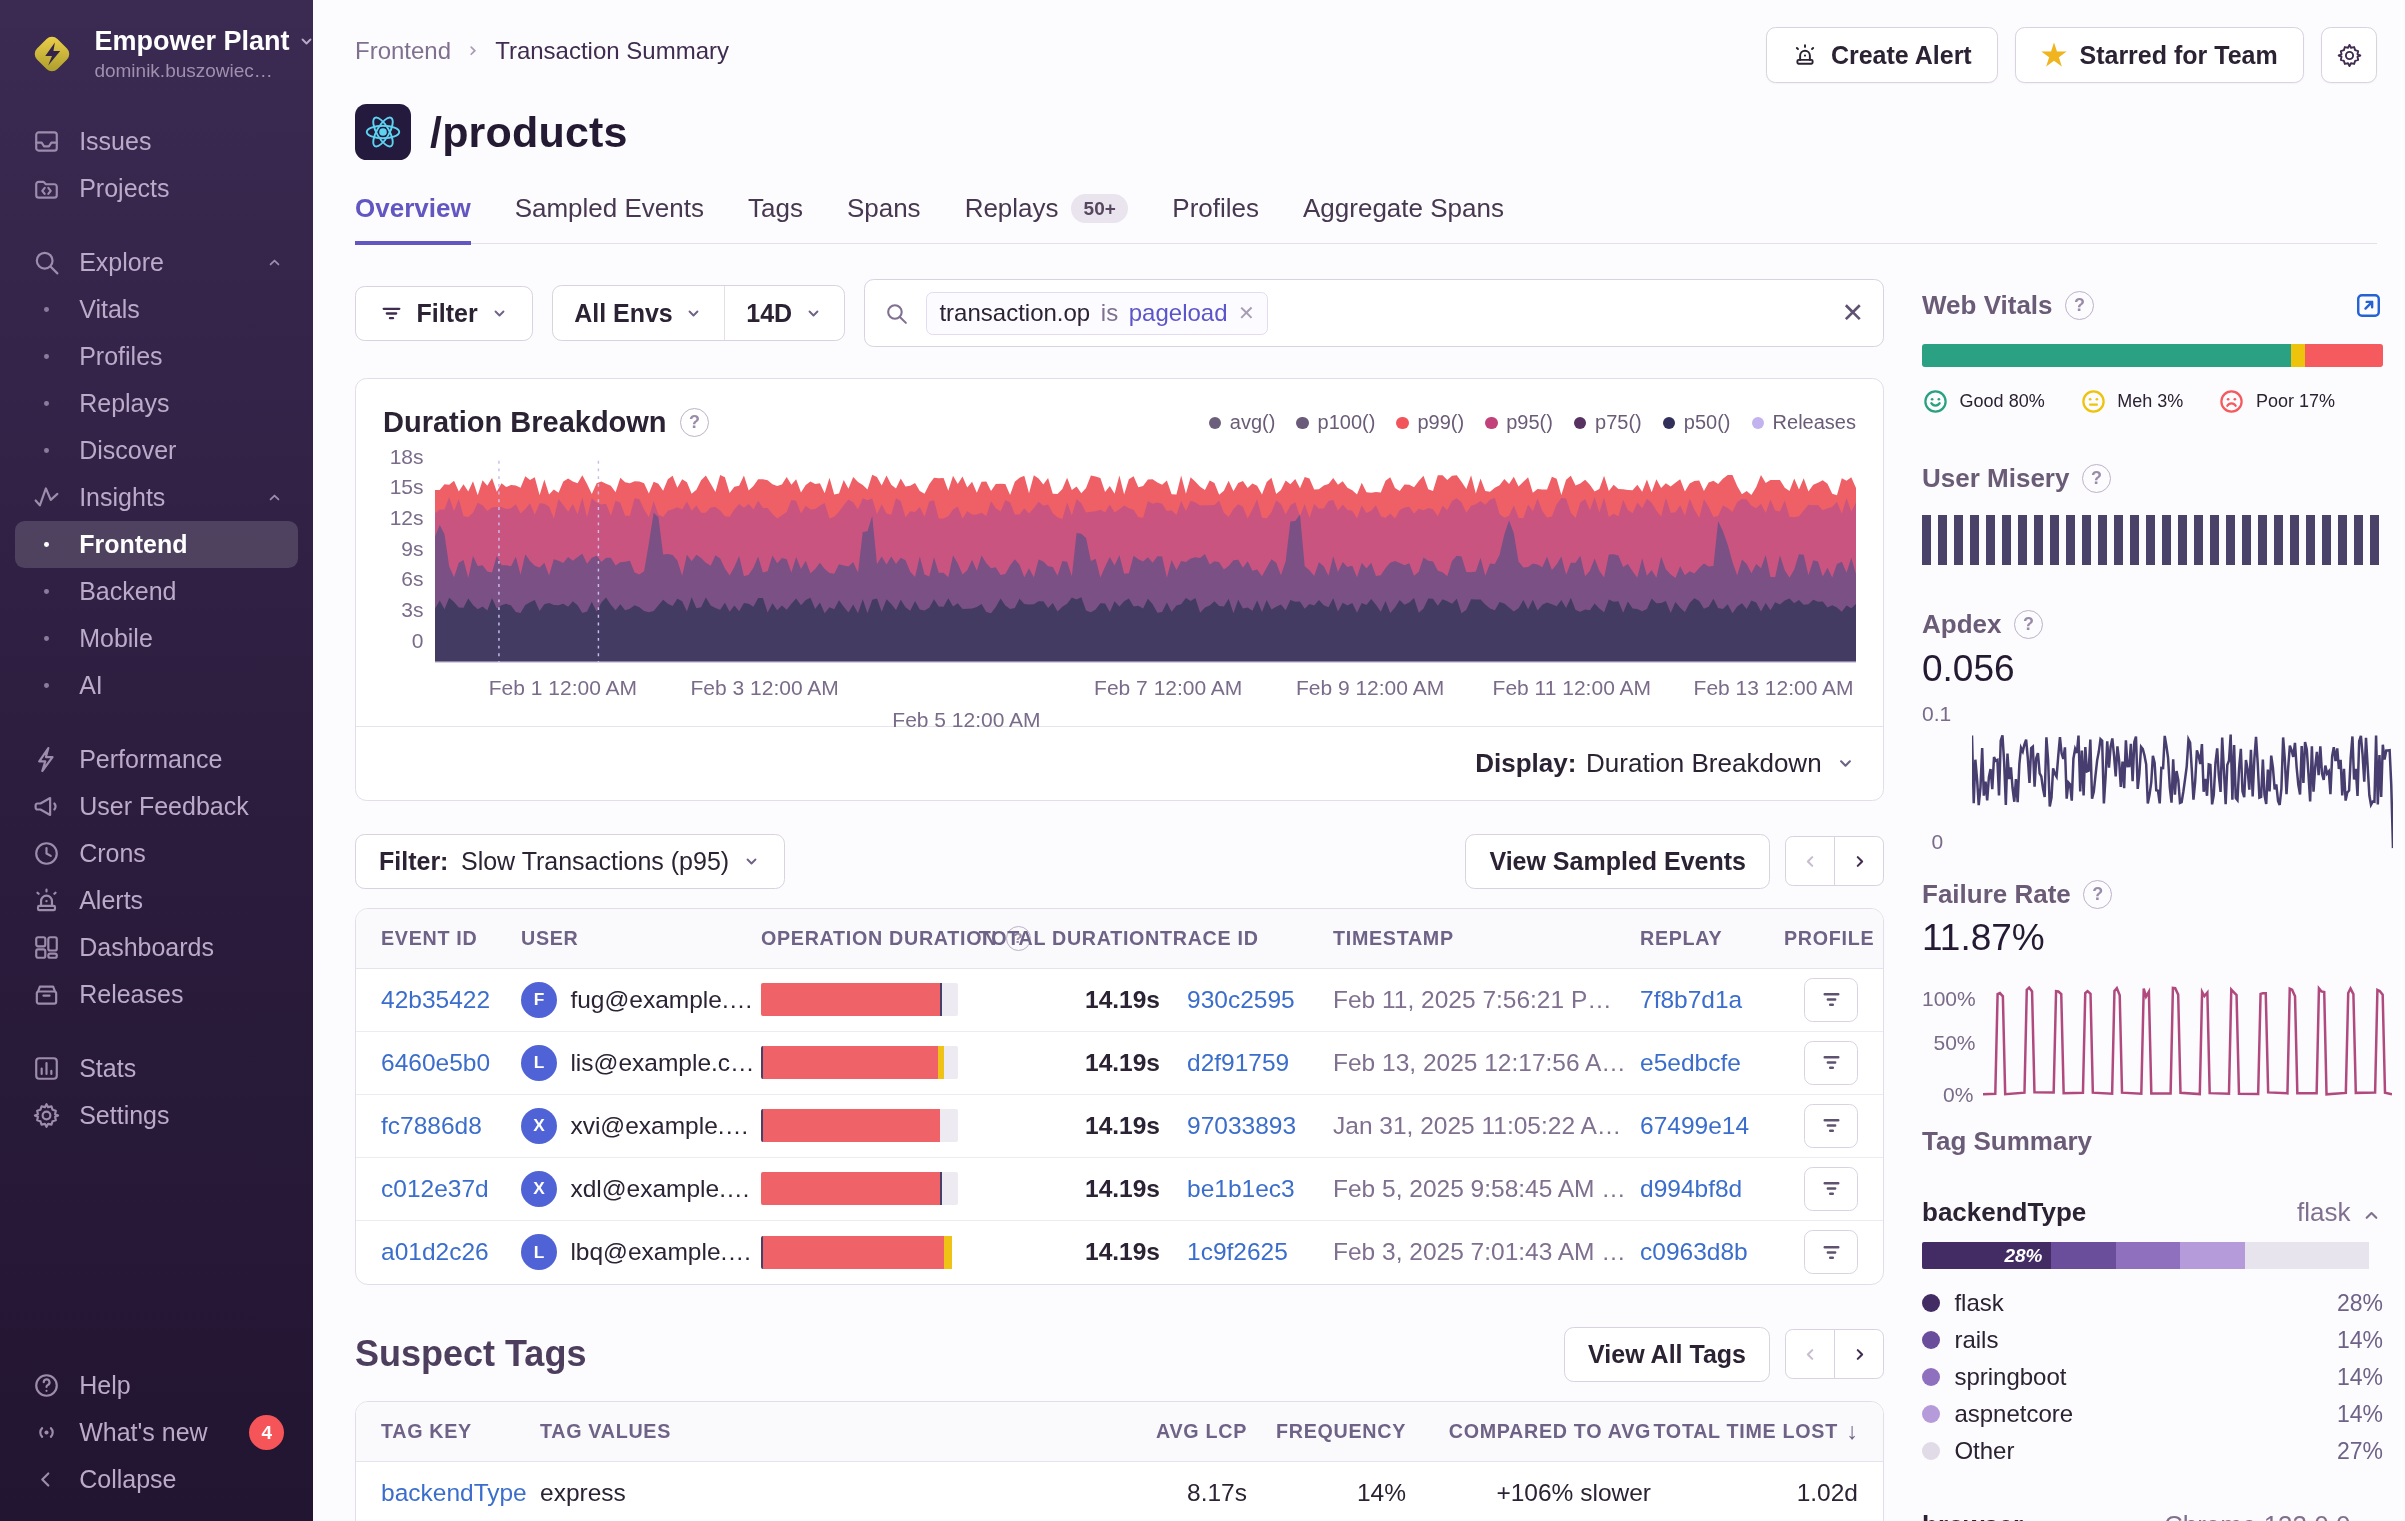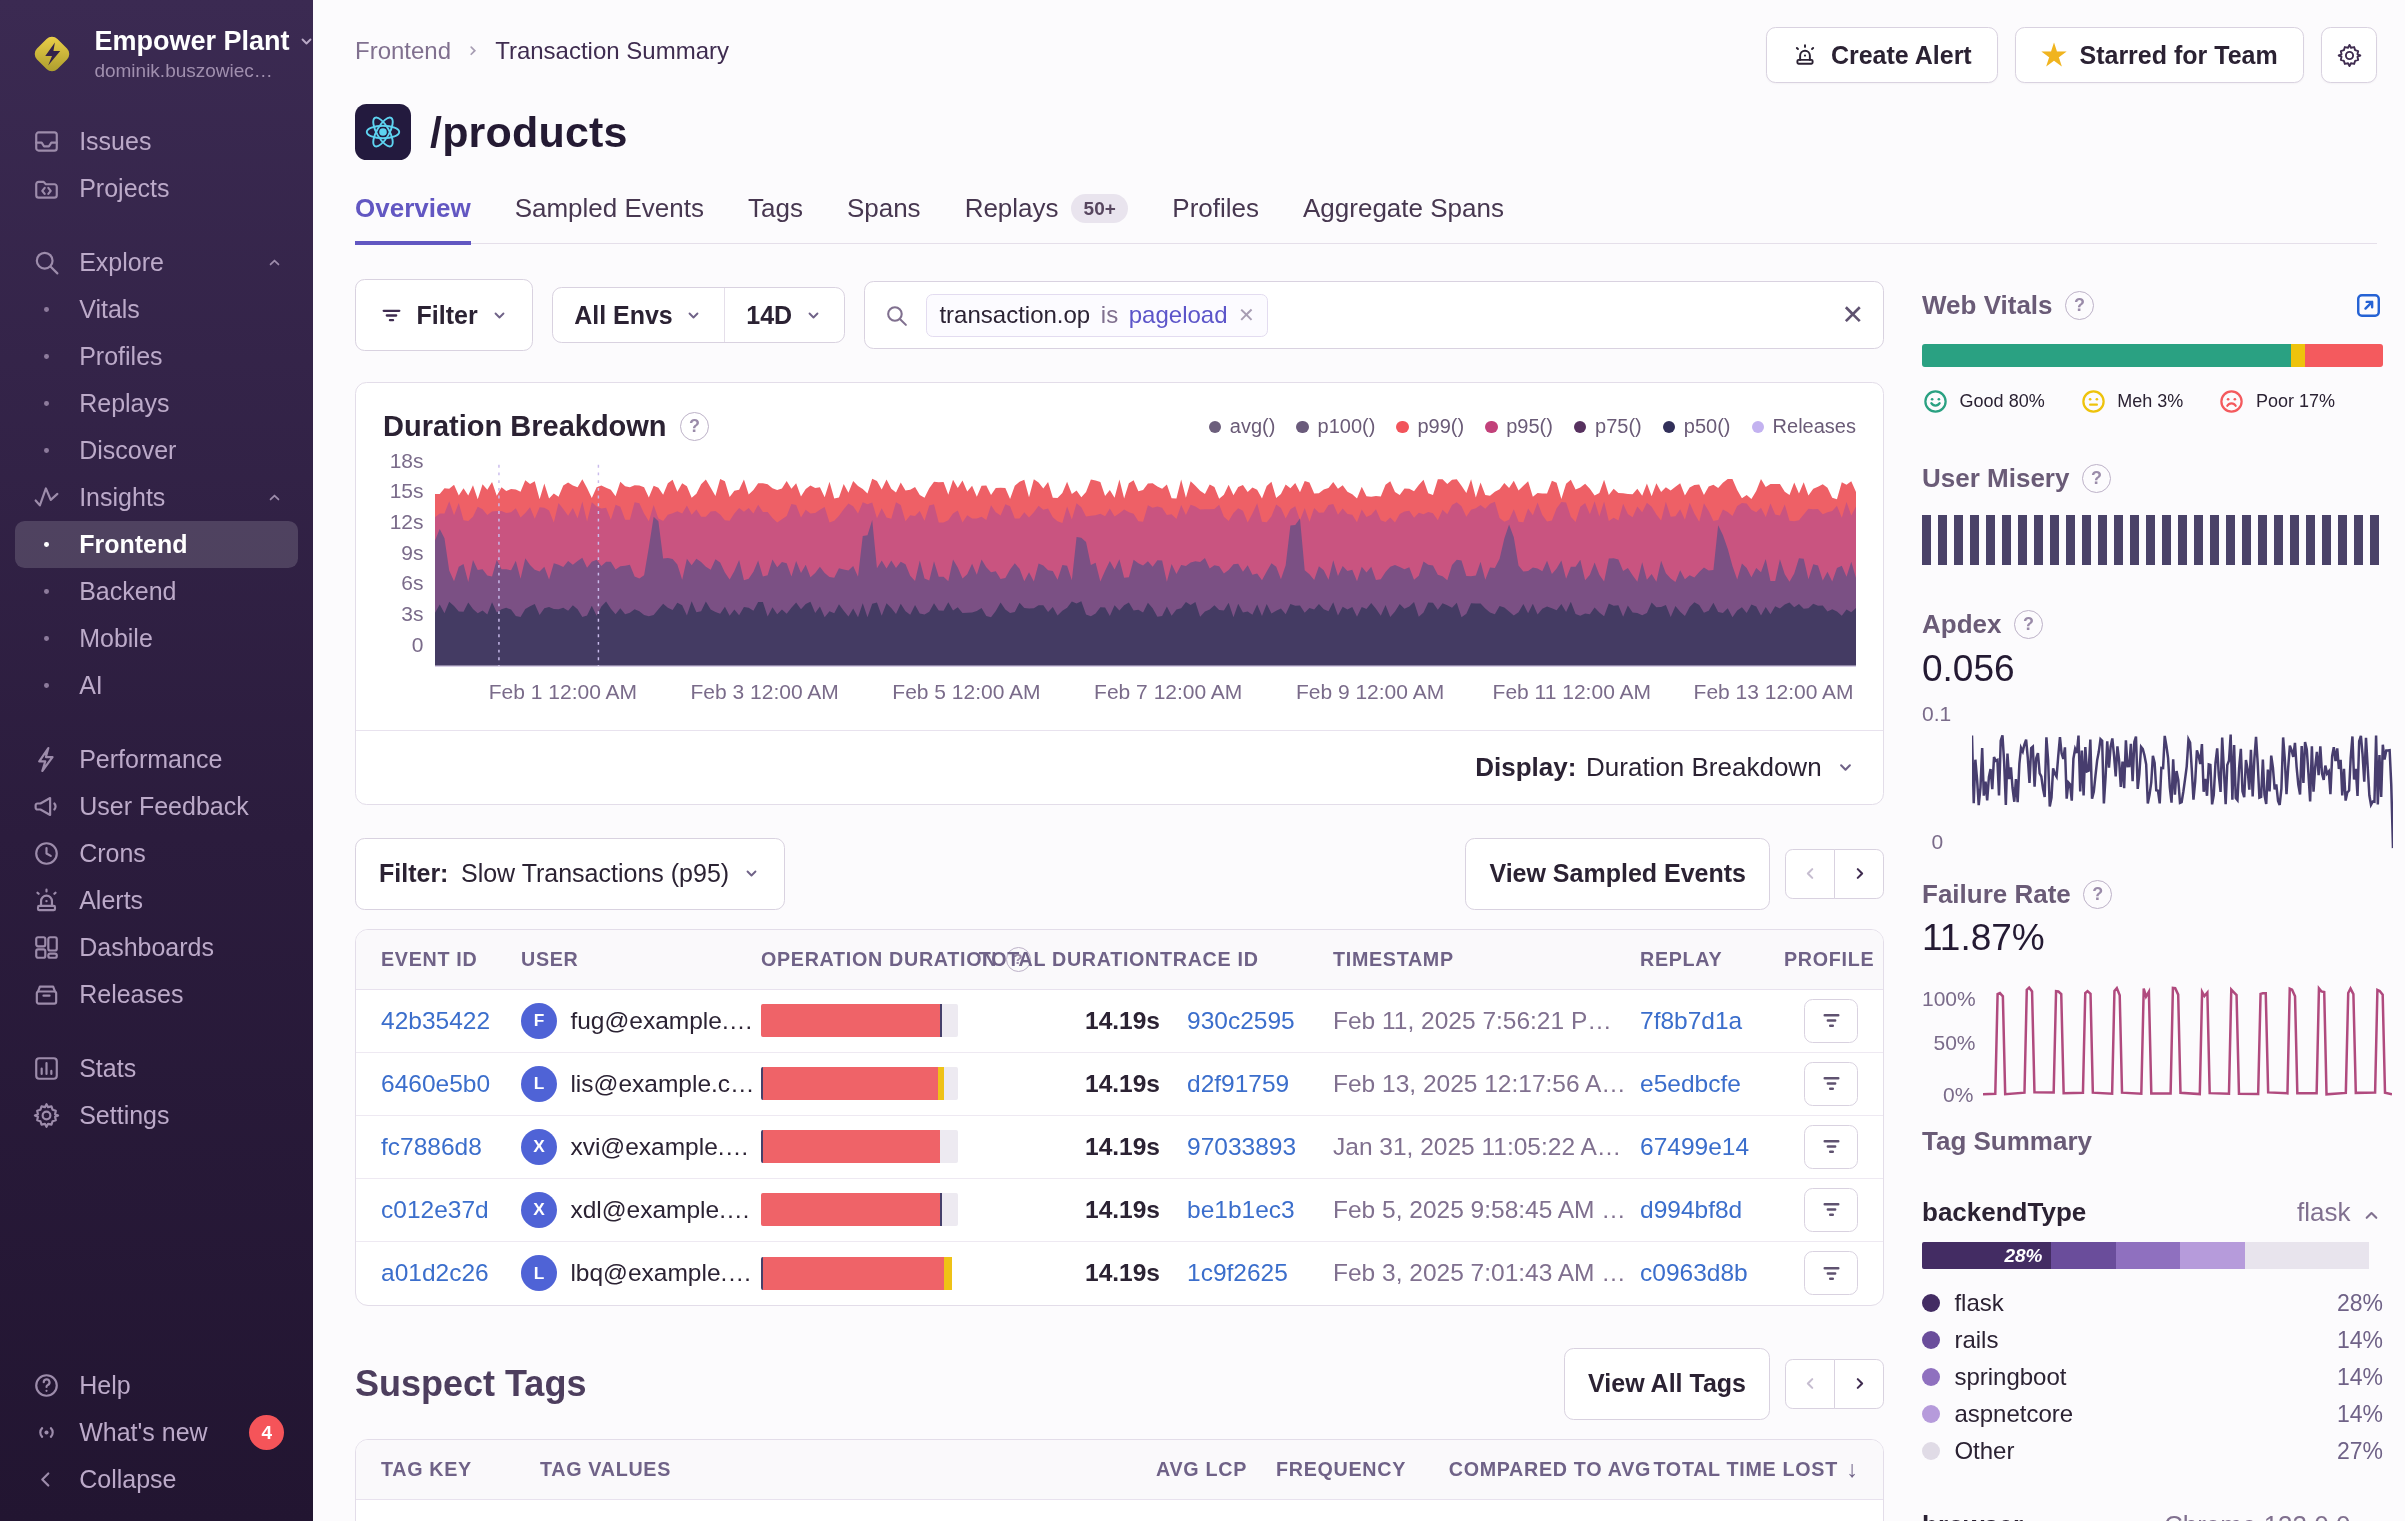--- a/index.html
+++ b/index.html
@@ -48,21 +48,21 @@
   .tab { padding-bottom:17.3px; font-size:26px; color:#473750; display:flex; gap:12.5px; align-items:center; cursor:pointer; border-bottom:4.8px solid transparent; margin-bottom:-1.9px;}
   .tab.active { color:#6257c2; border-bottom-color:#6257c2; font-weight:600;}
   .tab-badge { background:#e9e4ee; color:#57465f; font-size:19px; font-weight:700; padding:3.8px 12.5px; border-radius:16.3px; }
 
   .body-row { display:flex; flex:1; min-height:0; padding:0 23px 0 42px; align-items:flex-start;}
   .main-col { width:1529px; flex:none; }
   .side-col { flex:1; margin-left:38px; padding-top:46px; min-width:0;}
 
   
   .filter-row { margin-top:35px; display:flex; gap:19px; align-items:center; }
-  .fbtn { display:inline-flex; align-items:center; gap:12.5px; height:72px; padding:0 23px; background:#fff;
+  .fbtn { display:inline-flex; align-items:center; gap:12.5px; height:55px; padding:0 23px; background:#fff;
           border:1.4px solid #d9d2e0; border-radius:9.6px; font-size:25px; font-weight:700; color:#2b2233; cursor:pointer; white-space:nowrap;}
   .fbtn .chev { color:#6f6287; display:flex; }
   .seg-group { display:flex; height:56px; background:#fff; border:1.4px solid #d9d2e0; border-radius:9.6px; overflow:hidden;}
   .seg { display:flex; align-items:center; gap:11.5px; padding:0 21px; font-size:25px; font-weight:700; cursor:pointer;}
   .seg + .seg { border-left:1.4px solid #e5dfea; }
   .searchbar { flex:1; height:68px; background:#fff; border:1.4px solid #d9d2e0; border-radius:9.6px;
                display:flex; align-items:center; gap:17.3px; padding:0 19px; }
   .search-ic { color:#80708f; display:flex; }
   .token { display:flex; align-items:center; gap:10.6px; border:1.4px solid #e3dcf0; background:#fcfbff;
            border-radius:6.7px; padding:6.7px 12.5px; font-size:24px; }
@@ -550,21 +550,21 @@
                 <path d="M0 216 L0.0 84.7 L4.9 72.7 L9.8 82.3 L14.7 115.7 L19.7 127.0 L24.6 111.8 L29.5 109.1 L34.4 127.7 L39.3 105.0 L44.2 115.2 L49.2 114.4 L54.1 120.9 L59.0 122.0 L63.9 104.6 L68.8 114.6 L73.7 114.6 L78.7 115.6 L83.6 105.7 L88.5 124.3 L93.4 103.0 L98.3 110.0 L103.2 114.9 L108.2 116.9 L113.1 111.8 L118.0 125.2 L122.9 108.3 L127.8 109.8 L132.7 112.2 L137.7 105.9 L142.6 109.7 L147.5 106.0 L152.4 102.6 L157.3 112.9 L162.2 106.8 L167.2 104.6 L172.1 111.0 L177.0 106.7 L181.9 106.7 L186.8 114.8 L191.7 111.3 L196.7 110.8 L201.6 109.7 L206.5 121.9 L211.4 124.2 L216.3 120.6 L221.2 91.8 L226.2 60.0 L231.1 64.6 L236.0 103.2 L240.9 102.9 L245.8 103.9 L250.7 109.6 L255.7 125.4 L260.6 103.7 L265.5 110.4 L270.4 103.5 L275.3 106.9 L280.2 111.9 L285.2 115.0 L290.1 104.2 L295.0 107.5 L299.9 117.9 L304.8 125.2 L309.7 116.3 L314.6 105.0 L319.6 125.9 L324.5 124.4 L329.4 117.2 L334.3 105.3 L339.2 122.1 L344.1 120.8 L349.1 104.4 L354.0 112.4 L358.9 106.9 L363.8 108.2 L368.7 122.0 L373.6 105.9 L378.6 118.3 L383.5 109.9 L388.4 122.7 L393.3 118.5 L398.2 111.8 L403.1 118.4 L408.1 122.6 L413.0 123.3 L417.9 113.5 L422.8 114.8 L427.7 115.8 L432.6 111.2 L437.6 122.2 L442.5 80.0 L447.4 79.2 L452.3 63.3 L457.2 113.5 L462.1 105.5 L467.1 113.7 L472.0 105.4 L476.9 113.1 L481.8 106.8 L486.7 109.4 L491.6 121.3 L496.6 126.7 L501.5 105.3 L506.4 124.2 L511.3 126.1 L516.2 106.1 L521.1 122.2 L526.1 122.4 L531.0 127.0 L535.9 104.4 L540.8 112.7 L545.7 124.2 L550.6 119.7 L555.6 108.7 L560.5 120.2 L565.4 104.3 L570.3 112.3 L575.2 117.5 L580.1 116.5 L585.1 124.6 L590.0 123.5 L594.9 114.7 L599.8 108.3 L604.7 113.9 L609.6 127.0 L614.5 117.7 L619.5 127.2 L624.4 108.4 L629.3 110.7 L634.2 115.4 L639.1 116.4 L644.0 125.3 L649.0 110.1 L653.9 110.8 L658.8 125.9 L663.7 81.1 L668.6 81.9 L673.5 86.1 L678.5 110.1 L683.4 107.7 L688.3 127.2 L693.2 116.1 L698.1 105.9 L703.0 114.7 L708.0 104.2 L712.9 123.2 L717.8 122.7 L722.7 104.6 L727.6 108.3 L732.5 110.6 L737.5 106.2 L742.4 111.8 L747.3 105.2 L752.2 105.4 L757.1 127.4 L762.0 109.0 L767.0 119.5 L771.9 110.2 L776.8 111.2 L781.7 107.5 L786.6 106.3 L791.5 106.9 L796.5 102.8 L801.4 113.8 L806.3 110.4 L811.2 111.4 L816.1 118.9 L821.0 115.3 L826.0 109.3 L830.9 108.7 L835.8 117.0 L840.7 110.4 L845.6 120.2 L850.5 118.9 L855.5 126.0 L860.4 116.9 L865.3 108.3 L870.2 112.0 L875.1 124.8 L880.0 110.3 L884.9 69.0 L889.9 68.5 L894.8 61.8 L899.7 115.6 L904.6 119.7 L909.5 125.7 L914.4 111.5 L919.4 115.5 L924.3 125.4 L929.2 105.1 L934.1 121.5 L939.0 111.2 L943.9 116.4 L948.9 115.0 L953.8 126.9 L958.7 111.9 L963.6 117.9 L968.5 111.8 L973.4 125.7 L978.4 125.0 L983.3 117.4 L988.2 111.9 L993.1 110.2 L998.0 112.1 L1002.9 114.6 L1007.9 112.4 L1012.8 125.5 L1017.7 121.3 L1022.6 106.4 L1027.5 109.9 L1032.4 110.7 L1037.4 120.2 L1042.3 121.7 L1047.2 126.0 L1052.1 110.0 L1057.0 104.5 L1061.9 105.5 L1066.9 121.4 L1071.8 121.7 L1076.7 121.1 L1081.6 106.6 L1086.5 125.3 L1091.4 112.8 L1096.4 113.2 L1101.3 103.5 L1106.2 82.6 L1111.1 68.1 L1116.0 81.2 L1120.9 110.5 L1125.9 116.8 L1130.8 116.3 L1135.7 112.7 L1140.6 113.8 L1145.5 116.5 L1150.4 105.7 L1155.4 119.3 L1160.3 113.7 L1165.2 105.3 L1170.1 124.4 L1175.0 112.0 L1179.9 111.9 L1184.8 104.5 L1189.8 125.8 L1194.7 120.2 L1199.6 107.6 L1204.5 120.2 L1209.4 127.1 L1214.3 103.3 L1219.3 103.1 L1224.2 104.3 L1229.1 116.2 L1234.0 113.3 L1238.9 120.8 L1243.8 127.5 L1248.8 107.3 L1253.7 125.4 L1258.6 119.4 L1263.5 127.6 L1268.4 105.6 L1273.3 118.6 L1278.3 124.0 L1283.2 127.8 L1288.1 115.5 L1293.0 124.8 L1297.9 120.7 L1302.8 123.1 L1307.8 117.4 L1312.7 112.8 L1317.6 115.9 L1322.5 115.2 L1327.4 68.7 L1332.3 78.8 L1337.3 93.2 L1342.2 111.0 L1347.1 125.2 L1352.0 108.4 L1356.9 113.1 L1361.8 122.9 L1366.8 113.3 L1371.7 117.5 L1376.6 103.8 L1381.5 126.7 L1386.4 126.8 L1391.3 104.1 L1396.3 119.6 L1401.2 127.5 L1406.1 118.9 L1411.0 103.1 L1415.9 103.7 L1420.8 125.0 L1425.8 109.3 L1430.7 110.6 L1435.6 126.2 L1440.5 117.1 L1445.4 127.2 L1450.3 113.3 L1455.3 110.9 L1460.2 122.2 L1465.1 106.8 L1470.0 123.6 L1470 216 Z" fill="#7b5084"></path>
                 <path d="M0 216 L0.0 159.7 L4.9 151.0 L9.8 160.3 L14.7 148.2 L19.7 152.7 L24.6 158.4 L29.5 158.6 L34.4 149.0 L39.3 155.7 L44.2 160.3 L49.2 157.2 L54.1 161.4 L59.0 148.8 L63.9 159.4 L68.8 156.1 L73.7 154.6 L78.7 156.4 L83.6 163.1 L88.5 164.1 L93.4 155.8 L98.3 152.8 L103.2 150.5 L108.2 161.9 L113.1 154.9 L118.0 153.8 L122.9 155.7 L127.8 155.9 L132.7 154.4 L137.7 157.7 L142.6 151.9 L147.5 155.9 L152.4 164.1 L157.3 162.5 L162.2 152.3 L167.2 162.9 L172.1 153.2 L177.0 148.1 L181.9 155.6 L186.8 161.1 L191.7 155.0 L196.7 161.1 L201.6 159.7 L206.5 155.9 L211.4 158.1 L216.3 162.1 L221.2 163.4 L226.2 161.9 L231.1 156.0 L236.0 150.2 L240.9 154.5 L245.8 156.9 L250.7 149.3 L255.7 151.8 L260.6 162.4 L265.5 147.7 L270.4 159.2 L275.3 158.0 L280.2 148.1 L285.2 156.4 L290.1 159.0 L295.0 160.8 L299.9 153.4 L304.8 162.8 L309.7 156.4 L314.6 162.3 L319.6 153.8 L324.5 154.6 L329.4 157.6 L334.3 148.5 L339.2 148.5 L344.1 163.6 L349.1 153.9 L354.0 161.2 L358.9 156.4 L363.8 160.6 L368.7 154.5 L373.6 149.0 L378.6 156.1 L383.5 150.7 L388.4 148.2 L393.3 159.8 L398.2 153.3 L403.1 164.3 L408.1 158.0 L413.0 160.3 L417.9 150.9 L422.8 157.6 L427.7 163.5 L432.6 155.2 L437.6 164.3 L442.5 149.8 L447.4 164.3 L452.3 150.3 L457.2 149.1 L462.1 162.9 L467.1 149.9 L472.0 154.8 L476.9 160.9 L481.8 150.2 L486.7 158.1 L491.6 161.8 L496.6 151.5 L501.5 160.5 L506.4 161.5 L511.3 158.7 L516.2 149.9 L521.1 157.4 L526.1 157.7 L531.0 148.7 L535.9 157.3 L540.8 154.0 L545.7 160.0 L550.6 159.6 L555.6 159.3 L560.5 157.9 L565.4 154.7 L570.3 163.0 L575.2 164.3 L580.1 157.8 L585.1 149.1 L590.0 156.4 L594.9 159.9 L599.8 158.8 L604.7 149.3 L609.6 154.8 L614.5 155.2 L619.5 155.1 L624.4 151.9 L629.3 151.8 L634.2 159.0 L639.1 153.7 L644.0 162.4 L649.0 157.7 L653.9 154.6 L658.8 147.9 L663.7 150.0 L668.6 147.8 L673.5 161.5 L678.5 163.2 L683.4 160.4 L688.3 154.0 L693.2 154.1 L698.1 163.1 L703.0 152.0 L708.0 157.3 L712.9 151.9 L717.8 149.1 L722.7 157.4 L727.6 156.6 L732.5 159.4 L737.5 149.3 L742.4 154.9 L747.3 163.9 L752.2 163.1 L757.1 153.2 L762.0 162.9 L767.0 156.4 L771.9 154.9 L776.8 148.5 L781.7 151.5 L786.6 148.4 L791.5 163.8 L796.5 158.4 L801.4 156.4 L806.3 152.0 L811.2 156.7 L816.1 157.4 L821.0 149.4 L826.0 164.4 L830.9 150.3 L835.8 159.4 L840.7 158.4 L845.6 161.7 L850.5 151.0 L855.5 163.0 L860.4 150.5 L865.3 160.4 L870.2 157.6 L875.1 155.2 L880.0 161.3 L884.9 150.6 L889.9 152.4 L894.8 152.1 L899.7 159.7 L904.6 154.8 L909.5 156.3 L914.4 150.6 L919.4 156.1 L924.3 158.2 L929.2 148.8 L934.1 162.5 L939.0 153.5 L943.9 156.2 L948.9 153.7 L953.8 163.8 L958.7 153.7 L963.6 155.8 L968.5 149.6 L973.4 155.4 L978.4 162.8 L983.3 151.5 L988.2 164.2 L993.1 158.3 L998.0 150.5 L1002.9 155.6 L1007.9 153.3 L1012.8 148.6 L1017.7 163.8 L1022.6 159.3 L1027.5 149.1 L1032.4 149.2 L1037.4 156.6 L1042.3 149.7 L1047.2 152.0 L1052.1 154.5 L1057.0 149.2 L1061.9 164.4 L1066.9 160.6 L1071.8 149.8 L1076.7 150.1 L1081.6 150.0 L1086.5 155.3 L1091.4 159.4 L1096.4 161.3 L1101.3 152.7 L1106.2 154.2 L1111.1 158.4 L1116.0 162.4 L1120.9 159.1 L1125.9 150.5 L1130.8 160.2 L1135.7 150.4 L1140.6 161.5 L1145.5 155.6 L1150.4 153.1 L1155.4 155.1 L1160.3 157.0 L1165.2 150.5 L1170.1 158.9 L1175.0 148.2 L1179.9 160.9 L1184.8 162.7 L1189.8 160.4 L1194.7 161.1 L1199.6 154.1 L1204.5 159.4 L1209.4 163.2 L1214.3 150.1 L1219.3 152.4 L1224.2 151.9 L1229.1 163.7 L1234.0 152.1 L1238.9 159.5 L1243.8 160.0 L1248.8 162.2 L1253.7 160.0 L1258.6 148.9 L1263.5 154.0 L1268.4 153.7 L1273.3 151.7 L1278.3 164.2 L1283.2 152.7 L1288.1 158.7 L1293.0 163.1 L1297.9 153.7 L1302.8 148.7 L1307.8 151.6 L1312.7 159.6 L1317.6 157.7 L1322.5 149.3 L1327.4 159.0 L1332.3 159.9 L1337.3 155.0 L1342.2 164.3 L1347.1 157.2 L1352.0 153.9 L1356.9 159.9 L1361.8 151.2 L1366.8 153.3 L1371.7 162.4 L1376.6 153.8 L1381.5 161.2 L1386.4 152.9 L1391.3 155.3 L1396.3 151.0 L1401.2 149.1 L1406.1 153.9 L1411.0 150.5 L1415.9 155.6 L1420.8 154.9 L1425.8 150.3 L1430.7 152.3 L1435.6 152.2 L1440.5 158.4 L1445.4 156.1 L1450.3 158.3 L1455.3 162.9 L1460.2 156.3 L1465.1 159.2 L1470.0 154.8 L1470 216 Z" fill="#443b63"></path>
                 <line x1="66.14999999999999" y1="6" x2="66.14999999999999" y2="216" stroke="#cabcec" stroke-width="1.5" stroke-dasharray="3 5"></line>
                 <line x1="169.05" y1="6" x2="169.05" y2="216" stroke="#cabcec" stroke-width="1.5" stroke-dasharray="3 5"></line>
                 <line x1="0" y1="215.25" x2="1470" y2="215.25" stroke="#d8cfe6" stroke-width="1.5"></line>
               </svg>
           </div>
           <div class="xlabels" id="durxlabels">
               <span style="left: 9%;">Feb 1 12:00 AM</span>
               <span style="left: 23.2%;">Feb 3 12:00 AM</span>
-              <span style="left: 37.4%;">Feb 5 12:00 AM</span>
+              <span style="left: 37.4%; margin-top: 32px;">Feb 5 12:00 AM</span>
               <span style="left: 51.6%;">Feb 7 12:00 AM</span>
               <span style="left: 65.8%;">Feb 9 12:00 AM</span>
               <span style="left: 80%;">Feb 11 12:00 AM</span>
               <span style="left: 94.2%;">Feb 13 12:00 AM</span>
             </div>
           <div class="card-foot">
             <b>Display:</b>
             <span>Duration Breakdown</span>
             <span class="chev">
                 <svg class="ico" width="21" height="21" viewBox="0 0 24 24" fill="none" stroke="currentColor" stroke-width="2.4" stroke-linecap="round" stroke-linejoin="round">

